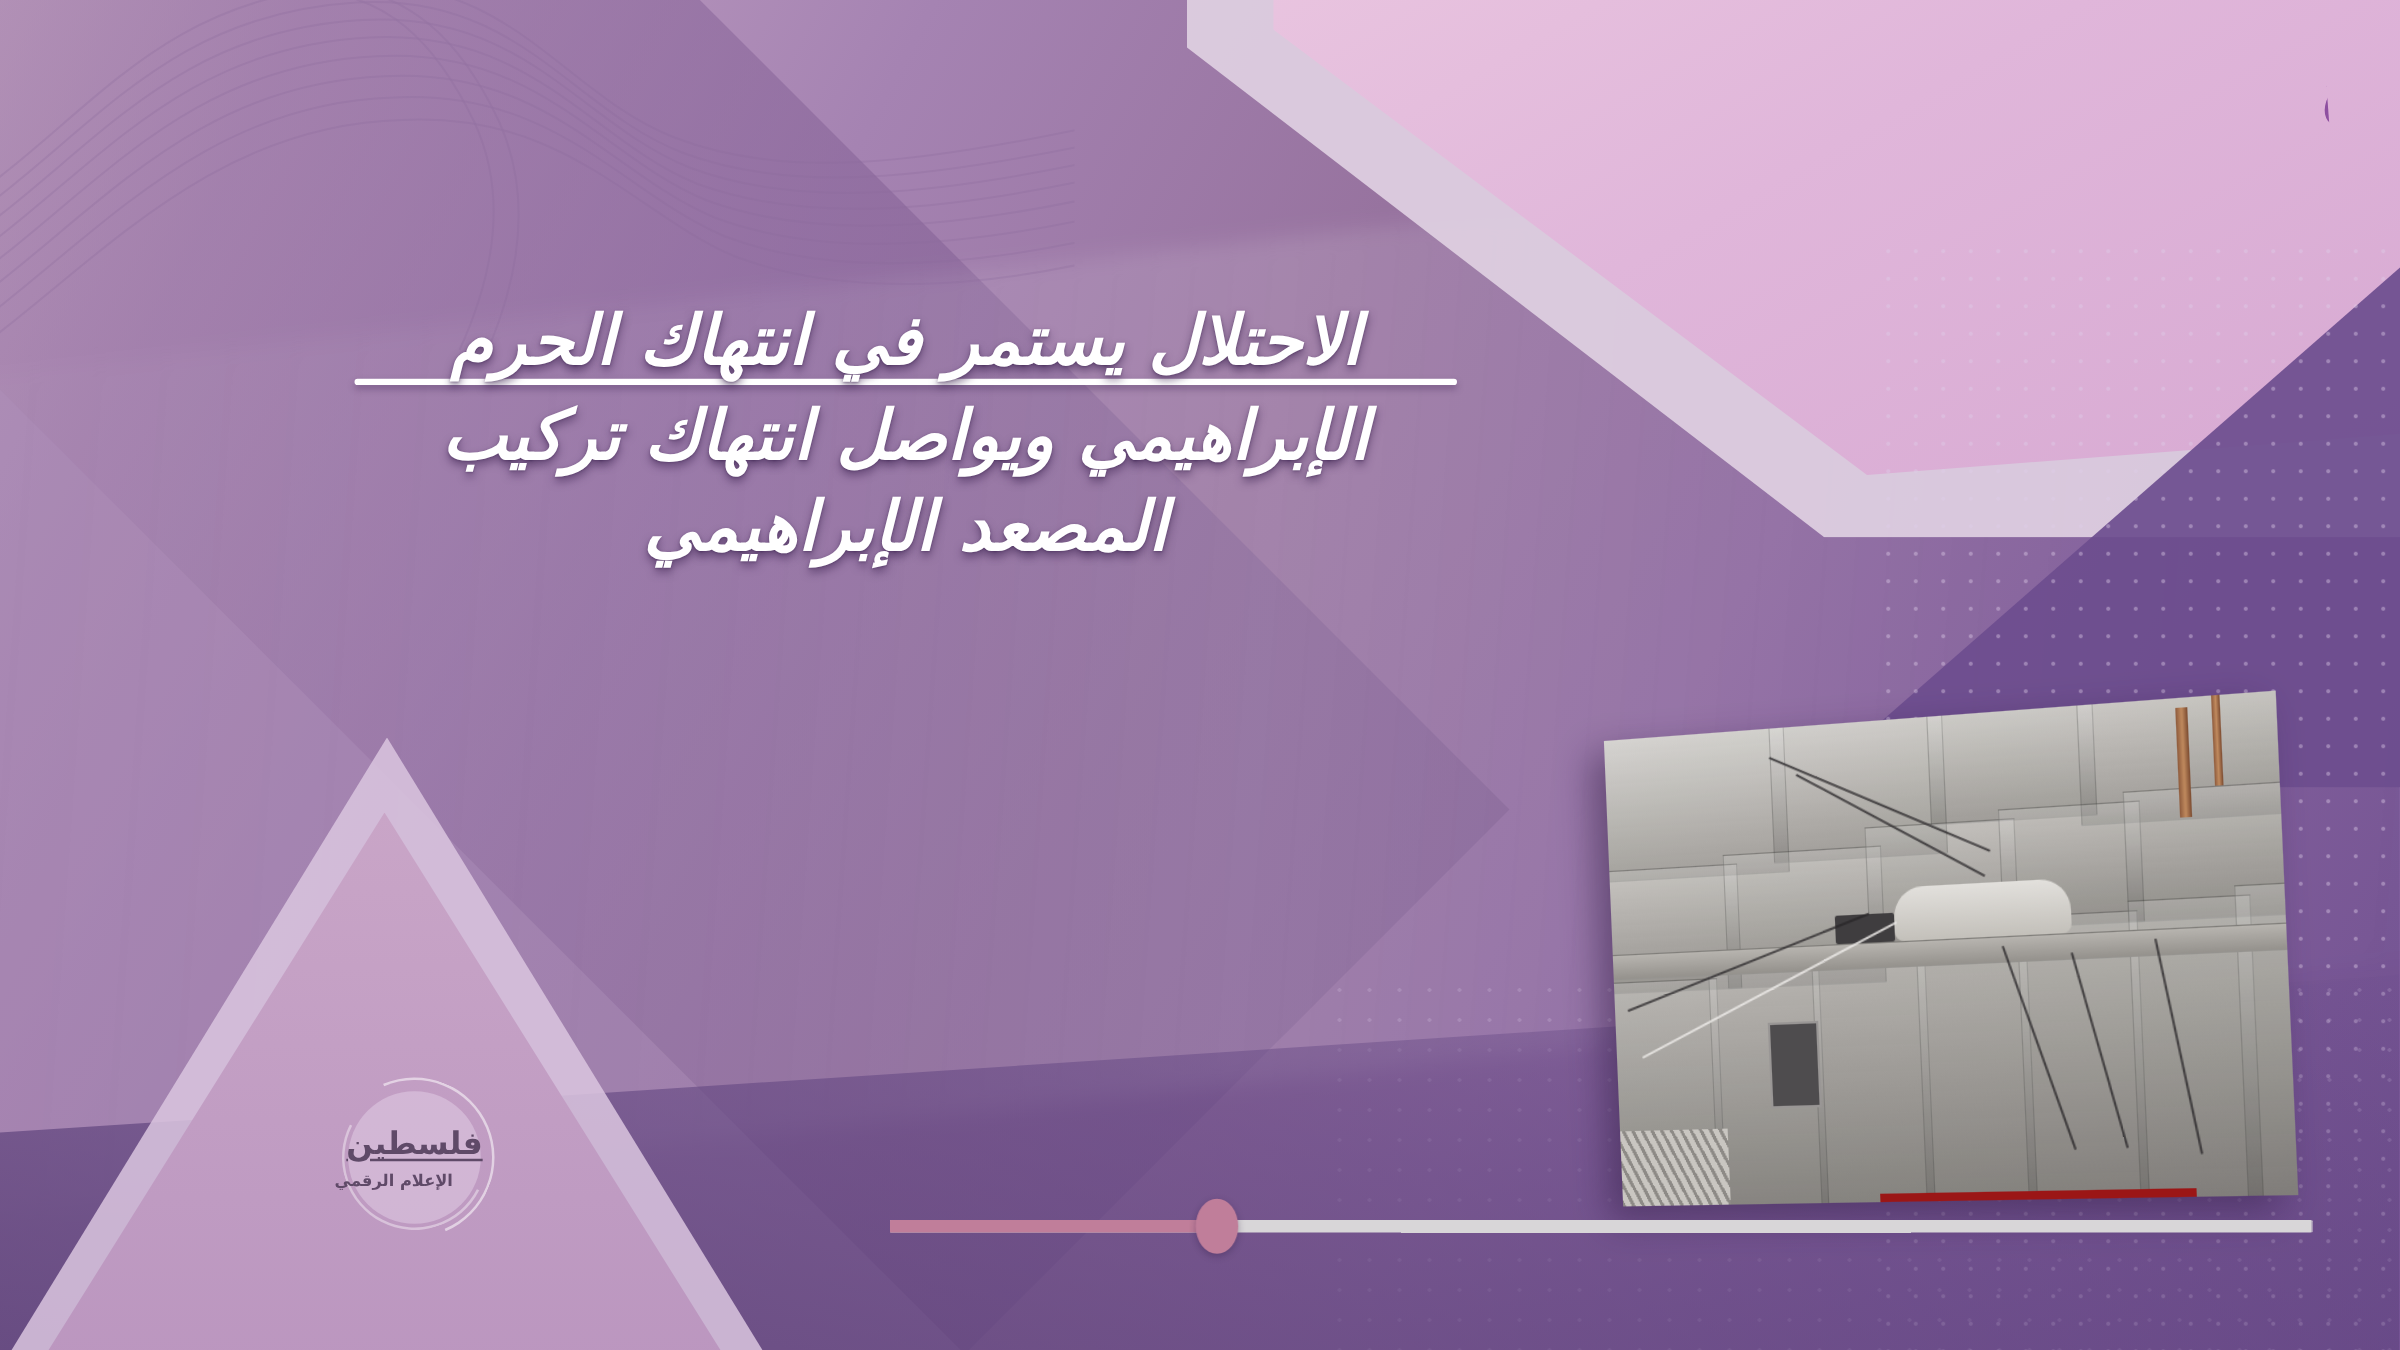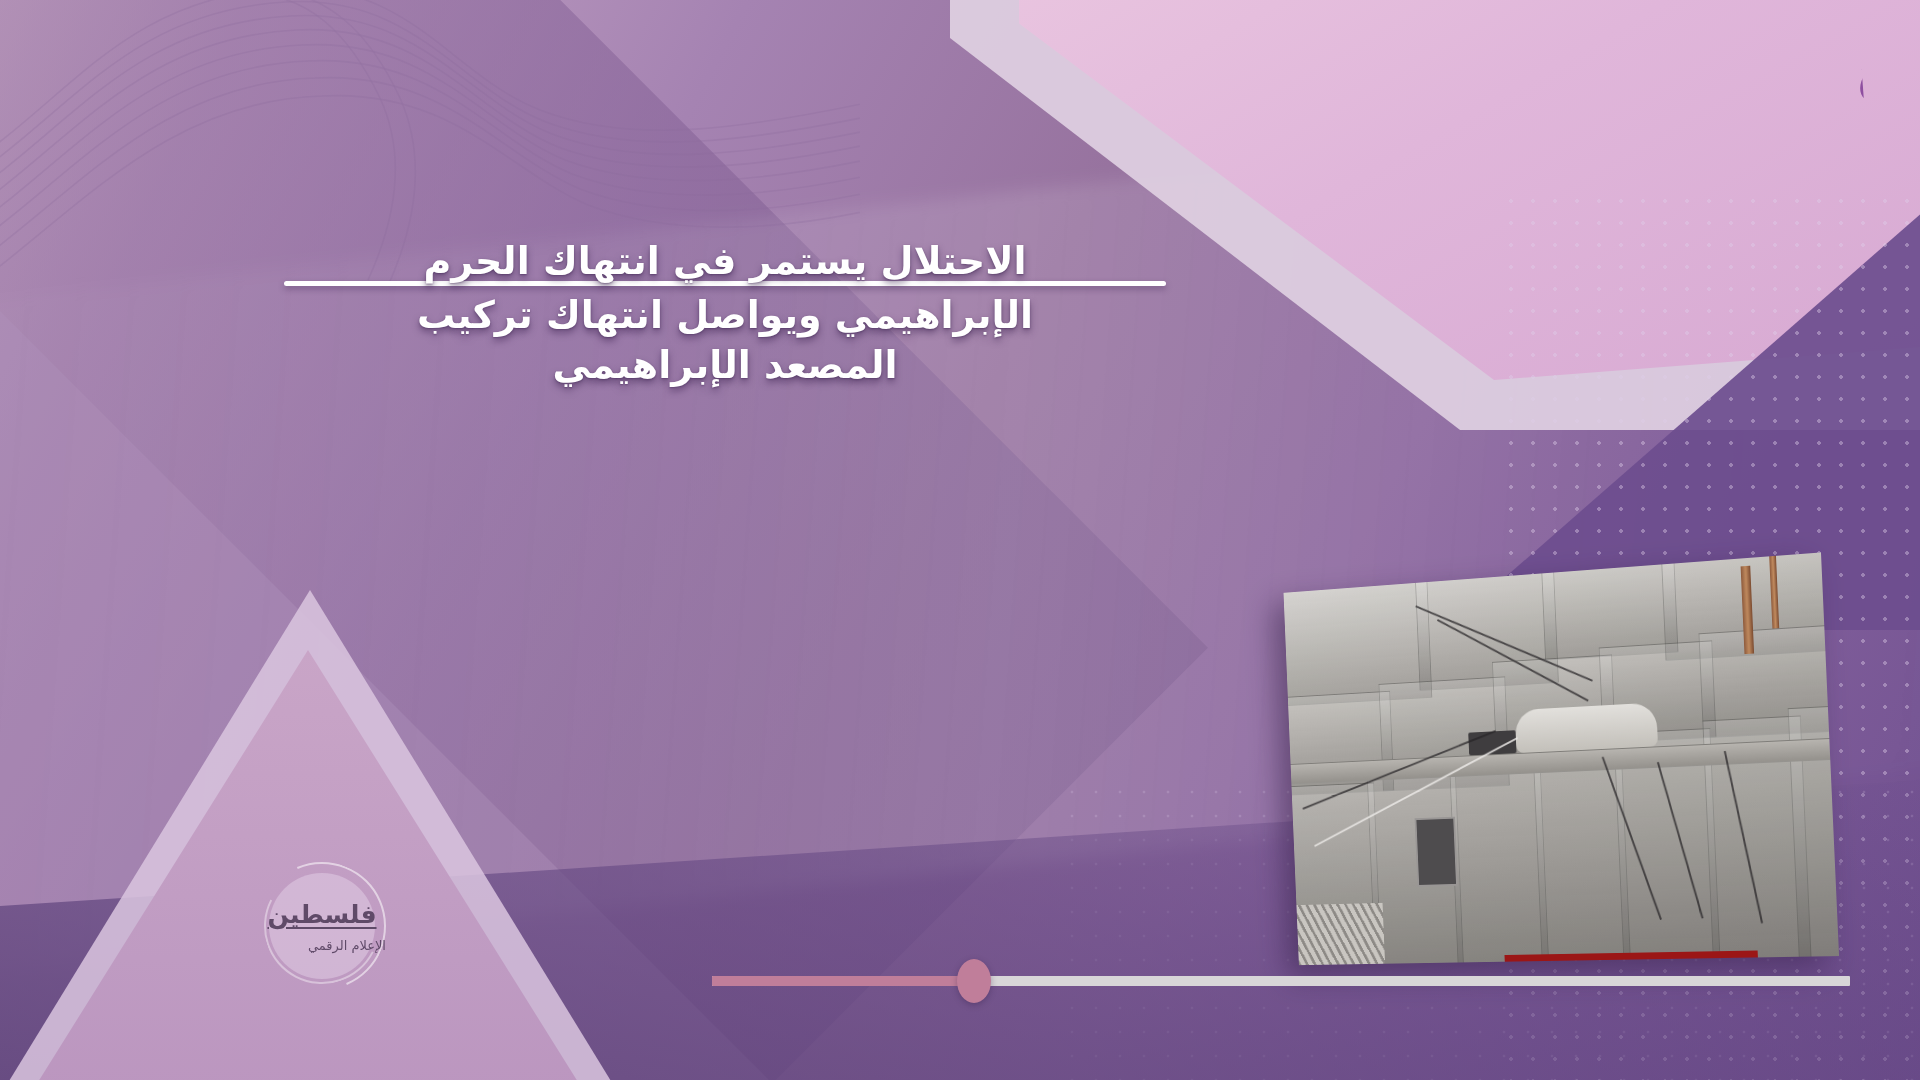--- a/index.html
+++ b/index.html
@@ -170,28 +170,29 @@
   .headline {
     position: absolute;
     right: 745px;
     top: 236px;
     width: 900px;
     text-align: center;
     direction: rtl;
   }
   .headline-line {
     color: #ffffff;
-    font-size: 38px;
+    font-size: 55px;
     font-weight: 800;
     line-height: 1.33;
     letter-spacing: -0.5px;
     text-shadow:
       0 4px 7px rgba(60,35,80,0.55),
       0 1px 2px rgba(60,35,80,0.45);
     white-space: nowrap;
+    font-style: italic;
   }
   .headline-rule {
     height: 5px;
     background: #ffffff;
     border-radius: 3px;
     margin: -6px auto 4px auto;
     width: 98%;
     box-shadow: 0 3px 6px rgba(60,35,80,0.4);
   }
 
@@ -236,21 +237,21 @@
     background: #9b1616;
   }
   .rust-pipe {
     position: absolute;
     background: linear-gradient(90deg, #8d5a3c, #c08a5e, #7a4a30);
   }
 
   
   .watermark {
     position: absolute;
-    left: 258px;
+    left: 268px;
     top: 862px;
     width: 128px;
     height: 128px;
     opacity: .72;
   }
   .wm-ring {
     position: absolute; inset: 0;
     border-radius: 50%;
     border: 2.5px solid rgba(255,255,255,0.75);
     border-left-color: transparent;
@@ -279,24 +280,24 @@
     font-weight: 800;
     letter-spacing: -0.5px;
     direction: rtl;
     text-decoration: underline;
     text-underline-offset: 4px;
     text-decoration-thickness: 2px;
   }
   .wm-sub {
     position: absolute;
     left: 0; right: 0; top: 76px;
-    text-align: right;
+    text-align: left;
     color: #3b2b46;
     font-size: 13px;
-    font-weight: 400;
+    font-weight: 700;
     direction: rtl;
   }
 
   
   .seekbar {
     position: absolute;
     left: 712px;
     top: 976px;
     width: 1138px;
     height: 10px;

